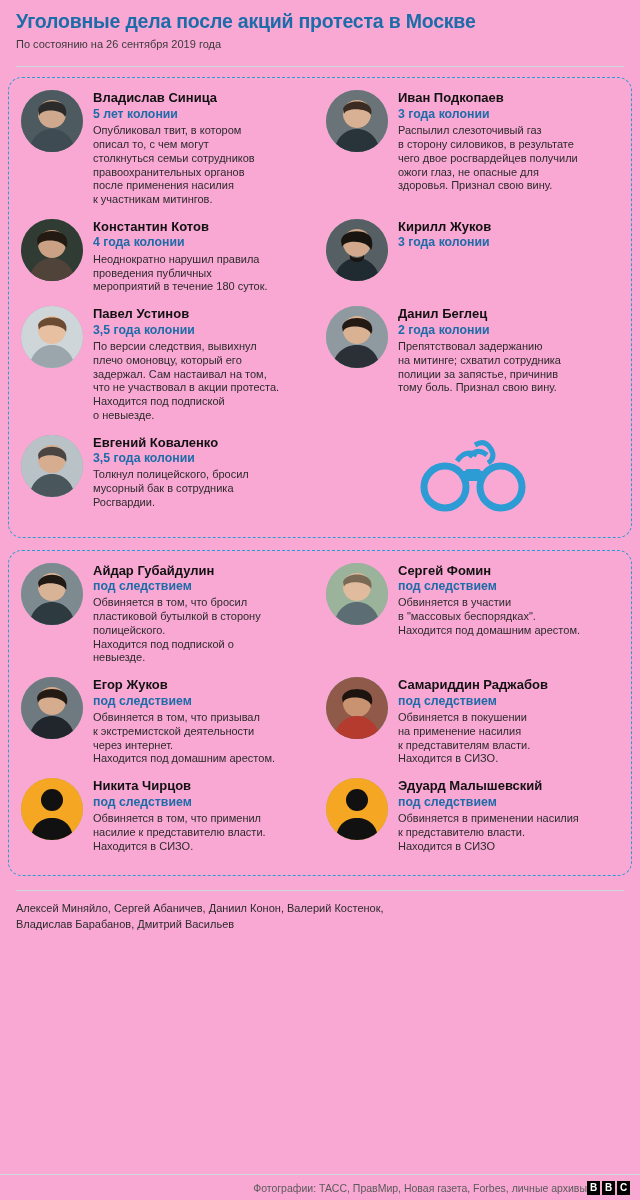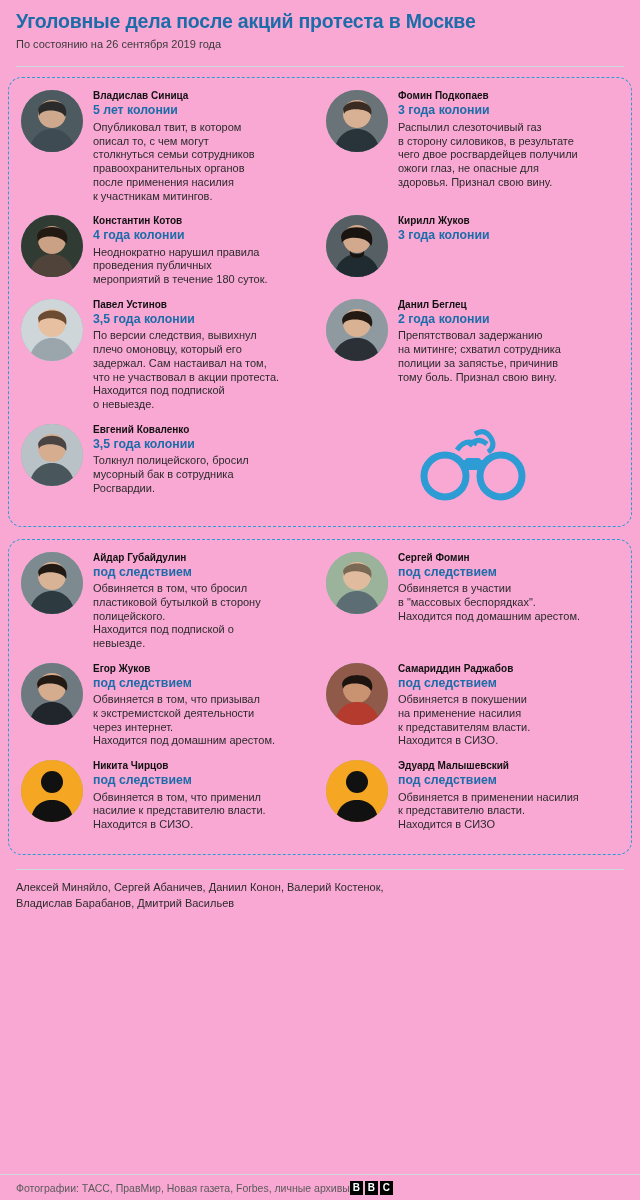--- a/index.html
+++ b/index.html
@@ -66,21 +66,21 @@
     flex: 0 0 62px;
     margin-right: 10px;
     background: #9aa7ad;
     overflow: hidden;
     position: relative;
   }
   .photo svg { display: block; width: 62px; height: 62px; }
 
   .info { flex: 1 1 auto; min-width: 0; }
   .name {
-    font-size: 10px;
+    font-size: 13px;
     font-weight: bold;
     color: #111111;
     line-height: 1.2;
     margin-bottom: 1px;
   }
   .status {
     font-size: 12.3px;
     font-weight: bold;
     color: #1b6ca8;
     line-height: 1.25;
@@ -120,21 +120,21 @@
     line-height: 1.45;
     white-space: pre-line;
   }
   .credits-bar {
     position: absolute;
     left: 0; right: 0; bottom: 0;
     height: 26px;
     border-top: 1px solid #cfd8dc;
     display: flex;
     align-items: center;
-    justify-content: flex-start;
+    justify-content: flex-end;
     padding: 0 10px 0 16px;
   }
   .credits {
     font-size: 10.5px;
     color: #5a5a5a;
   }
   .bbc-logo {
     display: flex;
     gap: 2px;
   }
@@ -186,21 +186,21 @@
       <div class="cell">
         <div class="photo">
           <svg viewBox="0 0 62 62">
               <rect width="62" height="62" fill="#6a7378"></rect>
               <circle cx="31" cy="24" r="14" fill="#d8b093"></circle>
               <path d="M8 62c2-16 13-23 23-23s21 7 23 23z" fill="#29343a"></path>
               <path d="M17 19c3-10 25-10 28 0 1 4 0 6 0 6-3-7-25-8-27-1z" fill="#3a2c22"></path>
             </svg>
         </div>
         <div class="info">
-          <div class="name">Фомин Подкопаев</div>
+          <div class="name">Иван Подкопаев</div>
           <div class="status">3 года колонии</div>
           <div class="desc">Распылил слезоточивый газ
 в сторону силовиков, в результате
 чего двое росгвардейцев получили
 ожоги глаз, не опасные для
 здоровья. Признал свою вину.</div>
         </div>
       </div>
 
       <div class="cell">

